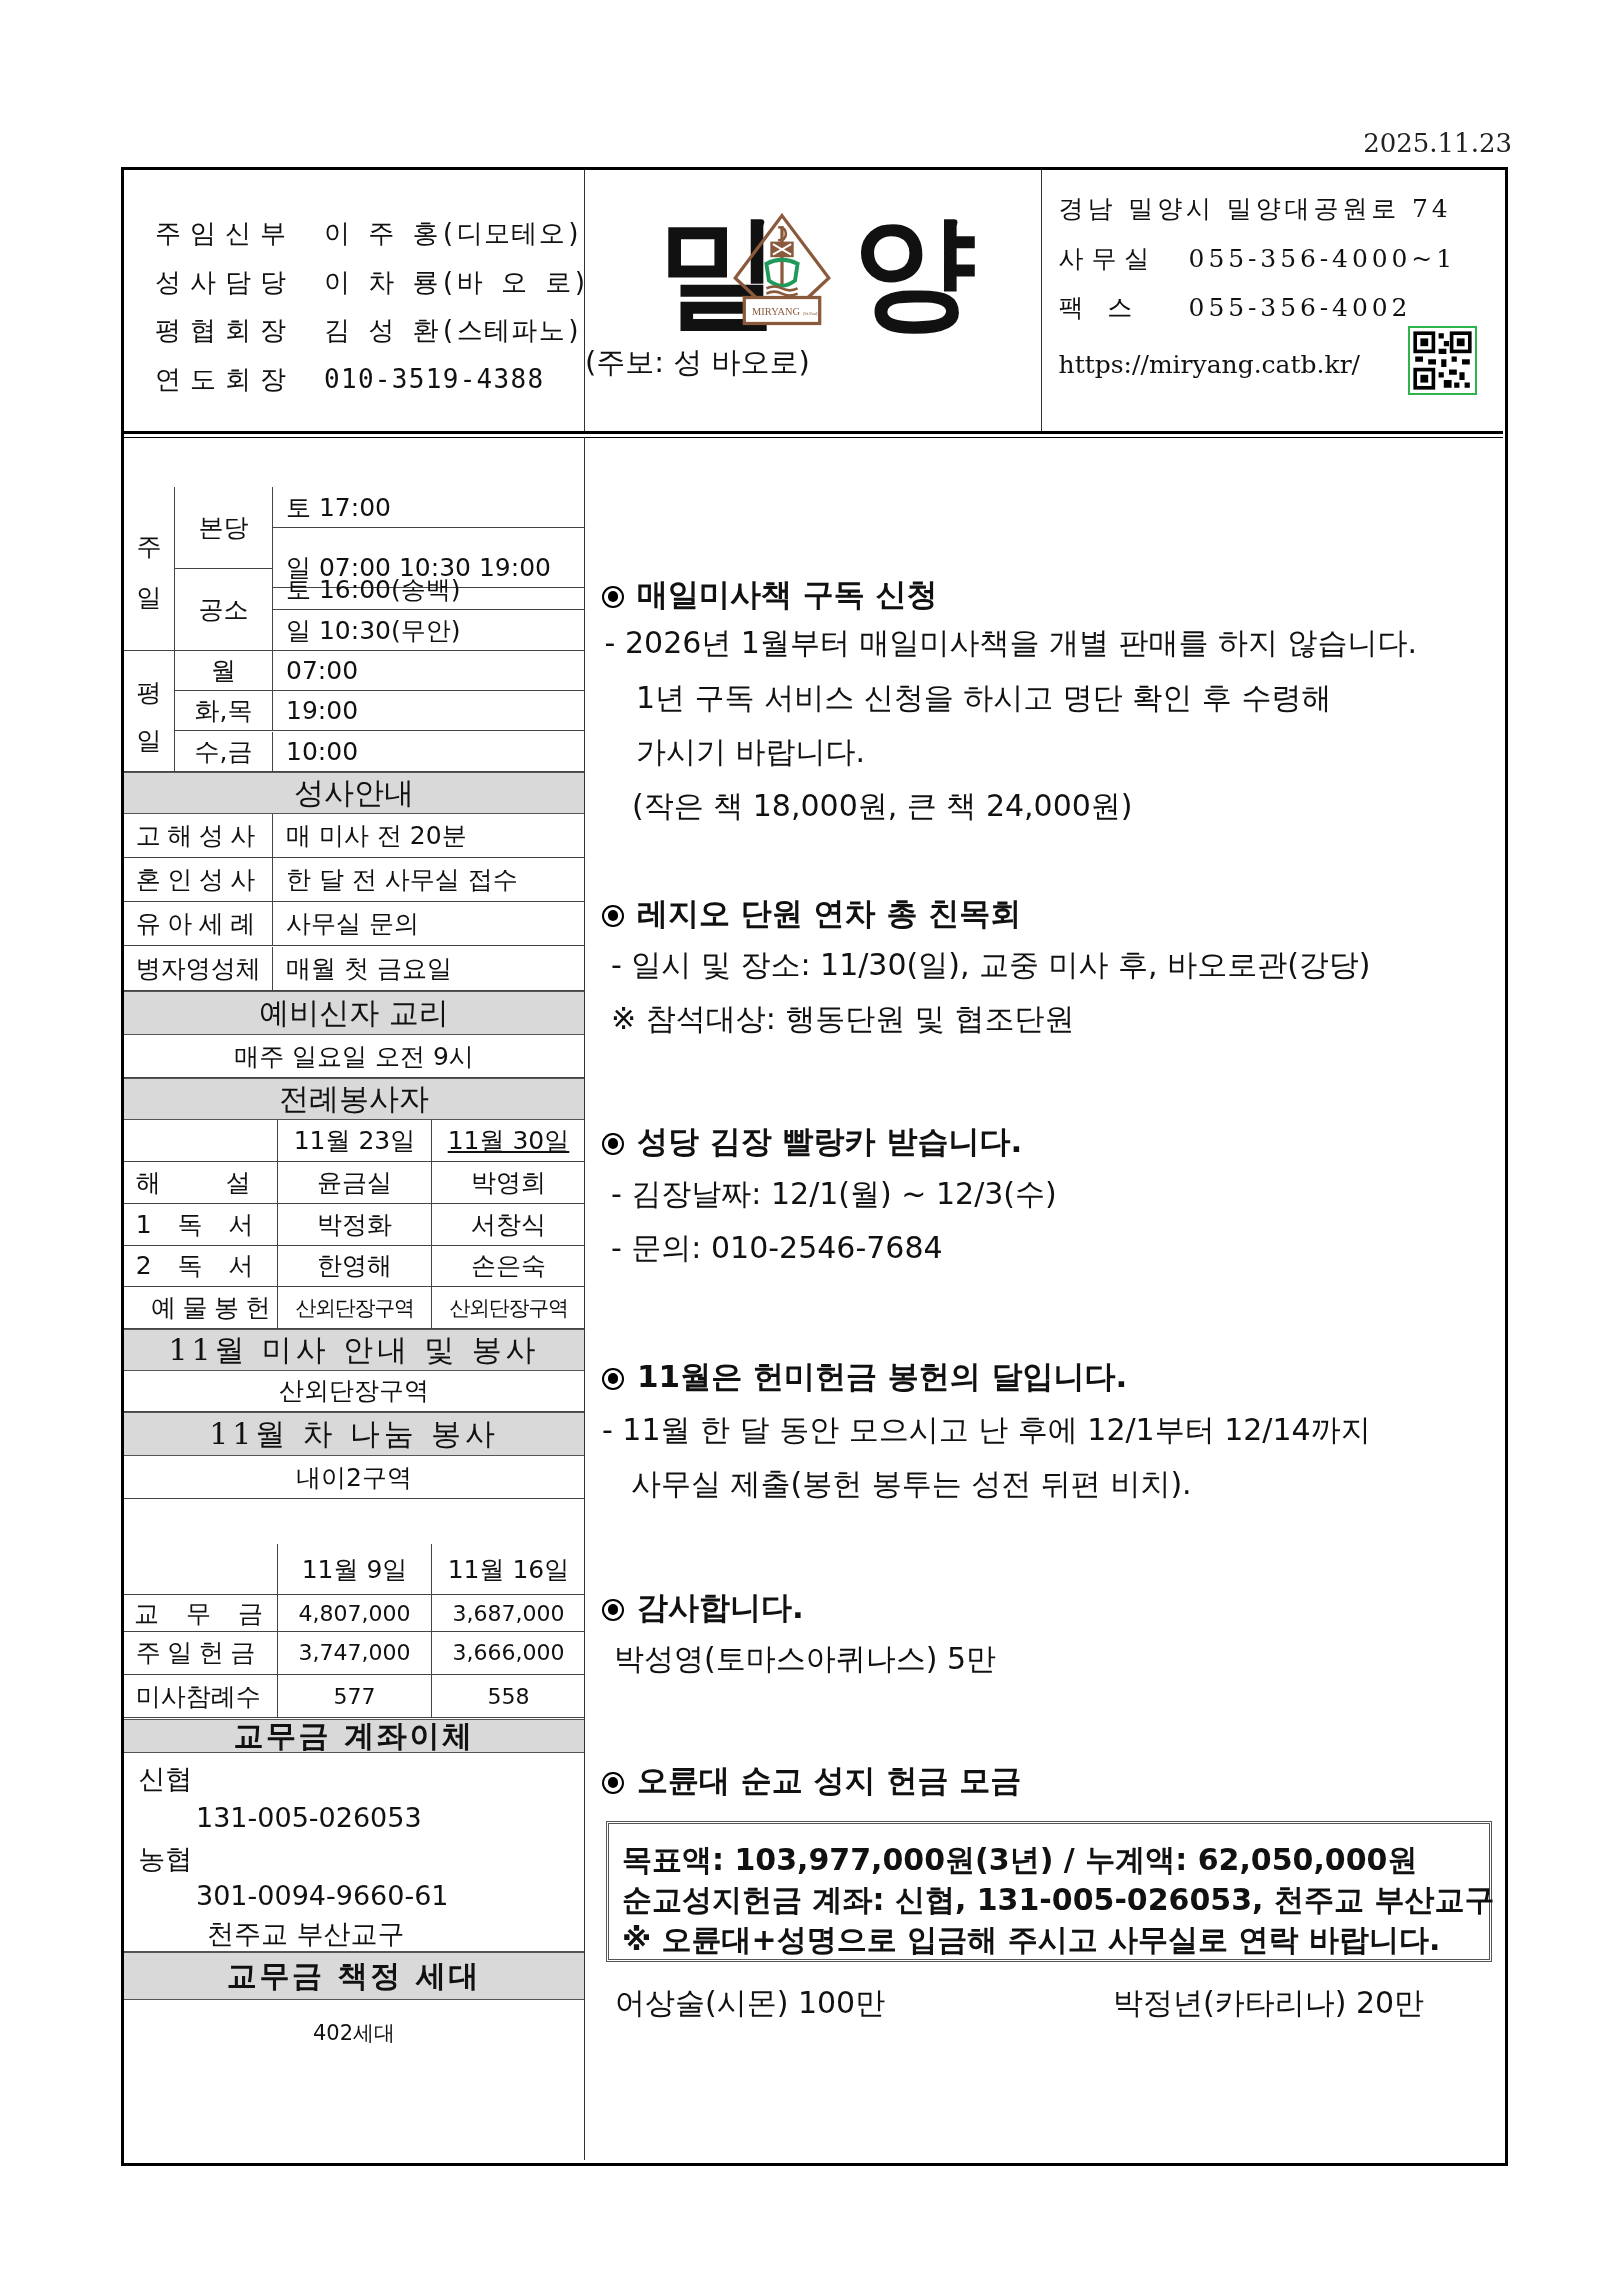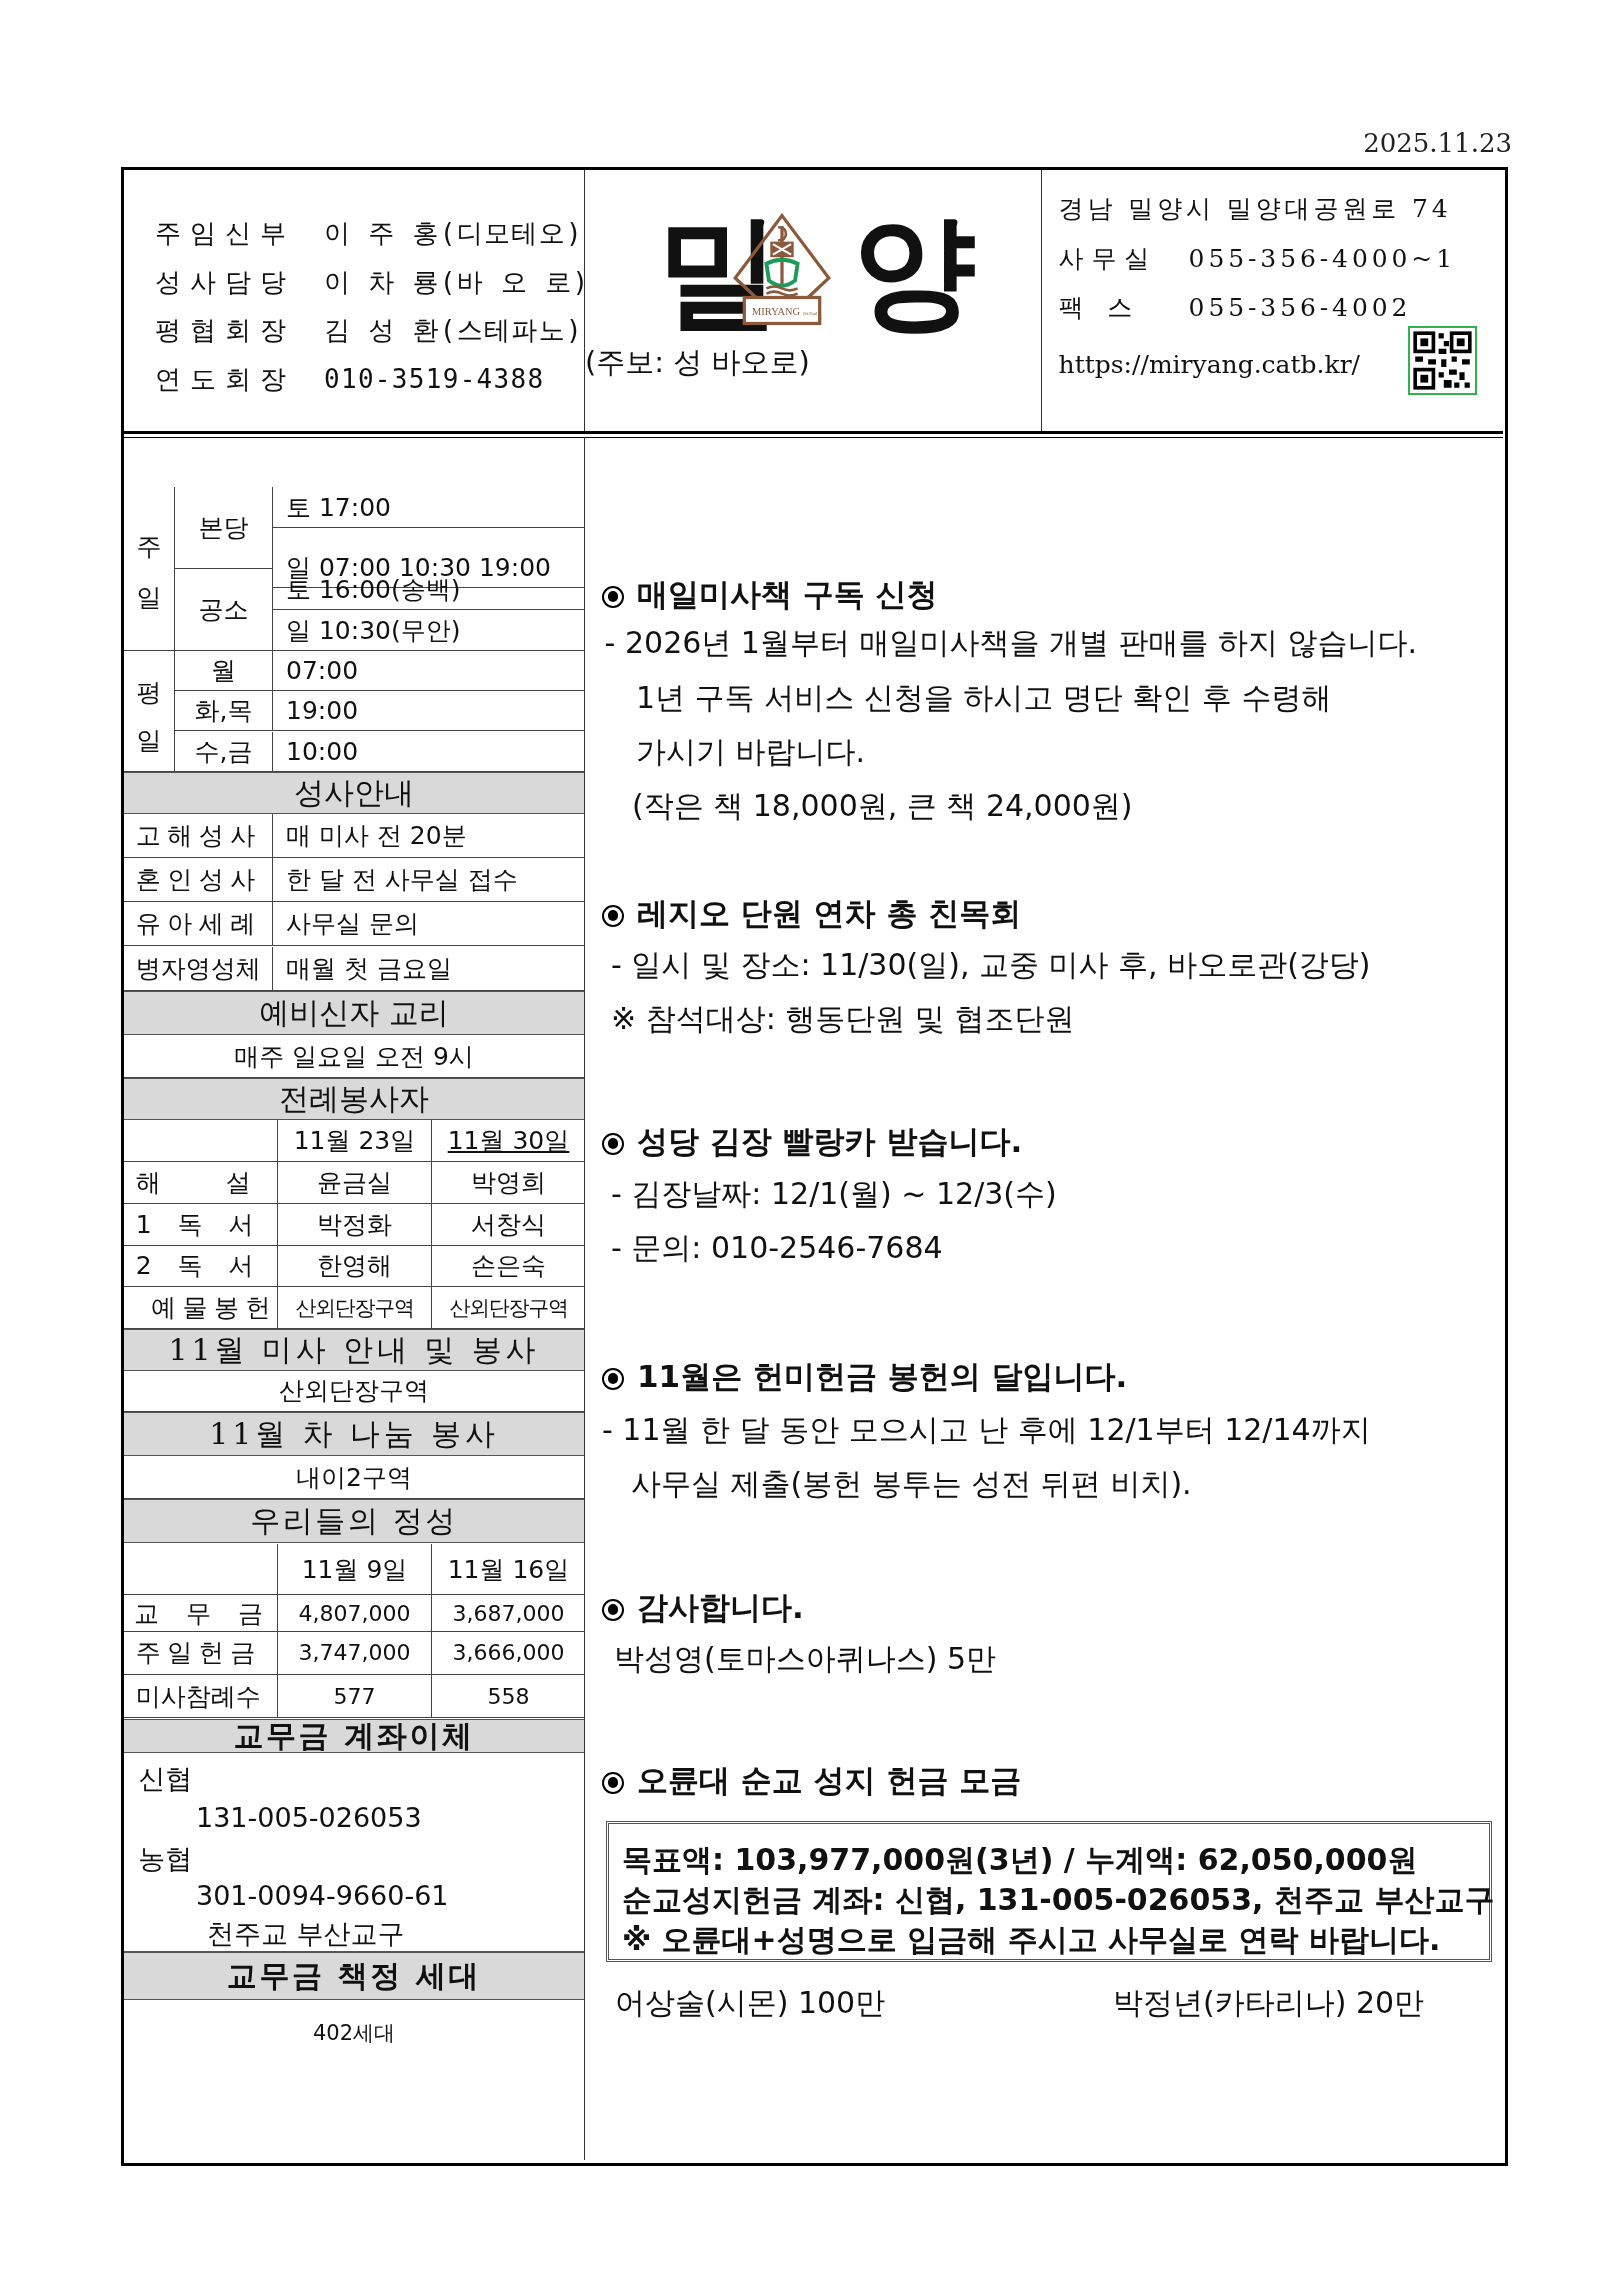--- a/index.html
+++ b/index.html
@@ -168,21 +168,20 @@
     <div class="cell" style="left:0; top:850px; width:154px; height:42px; border-right:1.3px solid #444; padding-left:27px; letter-spacing:6.5px;">예물봉헌</div>
     <div class="cell center" style="left:154px; top:850px; width:154px; height:42px; border-right:1.3px solid #444; font-size:21px; letter-spacing:-1.3px;">산외단장구역</div>
     <div class="cell center" style="left:308px; top:850px; width:153px; height:42px; font-size:21px; letter-spacing:-1.3px;">산외단장구역</div>
 
     <div class="sec-h" style="top:892px; height:42px; line-height:39px; font-family:'DejaVu Serif','Liberation Serif',serif; letter-spacing:3.9px;">11월 미사 안내 및 봉사</div>
     <div class="cell center" style="left:0; top:933px; width:460px; height:42px;">산외단장구역</div>
 
     <div class="sec-h" style="top:975px; height:44px; line-height:42px; font-family:'DejaVu Serif','Liberation Serif',serif; letter-spacing:3.9px;">11월 차 나눔 봉사</div>
     <div class="cell center" style="left:0; top:1019px; width:460px; height:43px;">내이2구역</div>
 
-    <div class="sec-h" style="top:1062px; height:44px; line-height:42px; letter-spacing:2.6px;">우리들의 정성</div>
     <div class="cell" style="left:0; top:1107px; width:154px; height:51px; border-right:1.3px solid #444;"></div>
     <div class="cell center" style="left:154px; top:1107px; width:154px; height:51px; border-right:1.3px solid #444;">11월 9일</div>
     <div class="cell center" style="left:308px; top:1107px; width:153px; height:51px;">11월 16일</div>
 
     <div class="cell" style="left:0; top:1158px; width:154px; height:37px; border-right:1.3px solid #444; padding-left:10px; letter-spacing:27px;">교무금</div>
     <div class="cell center" style="left:154px; top:1158px; width:154px; height:37px; border-right:1.3px solid #444; font-size:22px;">4,807,000</div>
     <div class="cell center" style="left:308px; top:1158px; width:153px; height:37px; font-size:22px;">3,687,000</div>
 
     <div class="cell" style="left:0; top:1194px; width:154px; height:44px; border-right:1.3px solid #444; padding-left:11.7px; letter-spacing:6.5px;">주일헌금</div>
     <div class="cell center" style="left:154px; top:1194px; width:154px; height:44px; border-right:1.3px solid #444; font-size:22px;">3,747,000</div>

